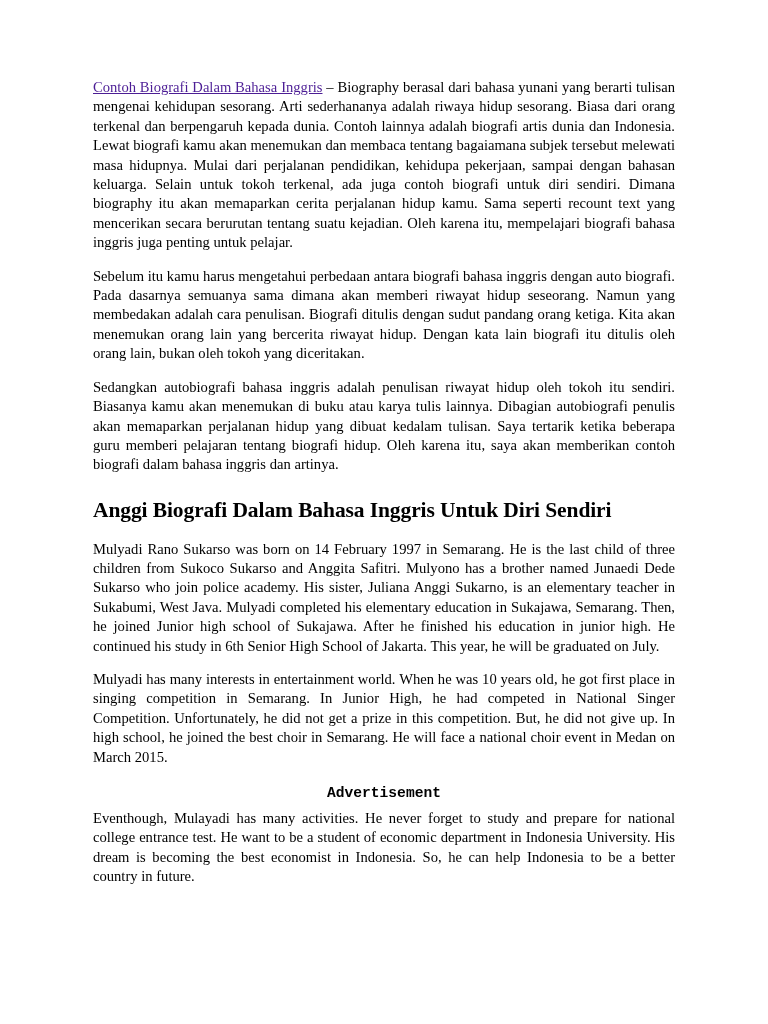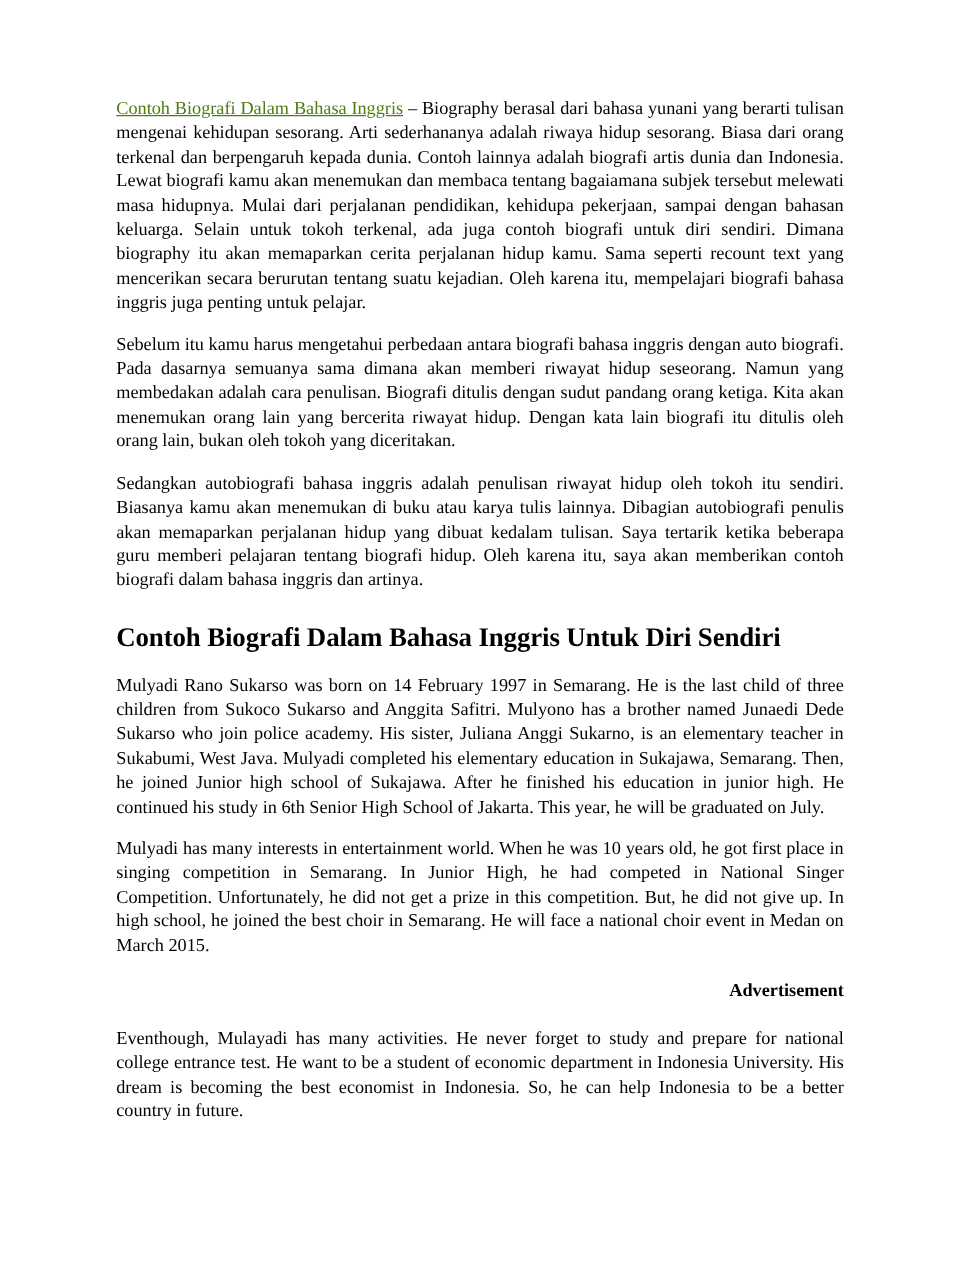--- a/index.html
+++ b/index.html
@@ -29,50 +29,51 @@
     font-size: 14.6px;
     line-height: 1.33;
     text-align: justify;
     text-justify: inter-word;
     hyphens: none;
   }
   p.para:last-child {
     margin-bottom: 0;
   }
   .link {
-    color: #4d7c0f;
+    color: #4c1d95;
   }
   h2.heading {
     font-size: 21.5px;
     font-weight: bold;
     margin: 22px 0 16px 0;
     line-height: 1.25;
     text-align: left;
     letter-spacing: -0.1px;
   }
   .ad-label {
-    text-align: right;
+    text-align: center;
     font-weight: bold;
     font-size: 14.6px;
-    margin: 18px 0 20px 0;
+    margin: 18px 0 8px 0;
+    font-family: Liberation Mono, monospace;
   }
 </style>
 </head>
 <body>
 
 <div class="page">
   <div class="doc-body">
 
     <p class="para"><a class="link" href="#">Contoh Biografi Dalam Bahasa Inggris</a><span> – Biography berasal dari bahasa yunani yang berarti tulisan mengenai kehidupan sesorang. Arti sederhananya adalah riwaya hidup sesorang. Biasa dari orang terkenal dan berpengaruh kepada dunia. Contoh lainnya adalah biografi artis dunia dan Indonesia. Lewat biografi kamu akan menemukan dan membaca tentang bagaiamana subjek tersebut melewati masa hidupnya. Mulai dari perjalanan pendidikan, kehidupa pekerjaan, sampai dengan bahasan keluarga. Selain untuk tokoh terkenal, ada juga contoh biografi untuk diri sendiri. Dimana biography itu akan memaparkan cerita perjalanan hidup kamu. Sama seperti recount text yang mencerikan secara berurutan tentang suatu kejadian. Oleh karena itu, mempelajari biografi bahasa inggris juga penting untuk pelajar.</span></p>
 
     <p class="para">Sebelum itu kamu harus mengetahui perbedaan antara biografi bahasa inggris dengan auto biografi. Pada dasarnya semuanya sama dimana akan memberi riwayat hidup seseorang. Namun yang membedakan adalah cara penulisan. Biografi ditulis dengan sudut pandang orang ketiga. Kita akan menemukan orang lain yang bercerita riwayat hidup. Dengan kata lain biografi itu ditulis oleh orang lain, bukan oleh tokoh yang diceritakan.</p>
 
     <p class="para">Sedangkan autobiografi bahasa inggris adalah penulisan riwayat hidup oleh tokoh itu sendiri. Biasanya kamu akan menemukan di buku atau karya tulis lainnya. Dibagian autobiografi penulis akan memaparkan perjalanan hidup yang dibuat kedalam tulisan. Saya tertarik ketika beberapa guru memberi pelajaran tentang biografi hidup. Oleh karena itu, saya akan memberikan contoh biografi dalam bahasa inggris dan artinya.</p>
 
-    <h2 class="heading">Contoh Biografi Dalam Bahasa Inggris Untuk Diri Sendiri</h2>
+    <h2 class="heading">Anggi Biografi Dalam Bahasa Inggris Untuk Diri Sendiri</h2>
 
     <p class="para">Mulyadi Rano Sukarso was born on 14 February 1997 in Semarang. He is the last child of three children from Sukoco Sukarso and Anggita Safitri. Mulyono has a brother named Junaedi Dede Sukarso who join police academy. His sister, Juliana Anggi Sukarno, is an elementary teacher in Sukabumi, West Java. Mulyadi completed his elementary education in Sukajawa, Semarang. Then, he joined Junior high school of Sukajawa. After he finished his education in junior high. He continued his study in 6th Senior High School of Jakarta. This year, he will be graduated on July.</p>
 
     <p class="para">Mulyadi has many interests in entertainment world. When he was 10 years old, he got first place in singing competition in Semarang. In Junior High, he had competed in National Singer Competition. Unfortunately, he did not get a prize in this competition. But, he did not give up. In high school, he joined the best choir in Semarang. He will face a national choir event in Medan on March 2015.</p>
 
 
     <div class="ad-label">Advertisement</div>
 
     <p class="para">Eventhough, Mulayadi has many activities. He never forget to study and prepare for national college entrance test. He want to be a student of economic department in Indonesia University. His dream is becoming the best economist in Indonesia. So, he can help Indonesia to be a better country in future.</p>
 

